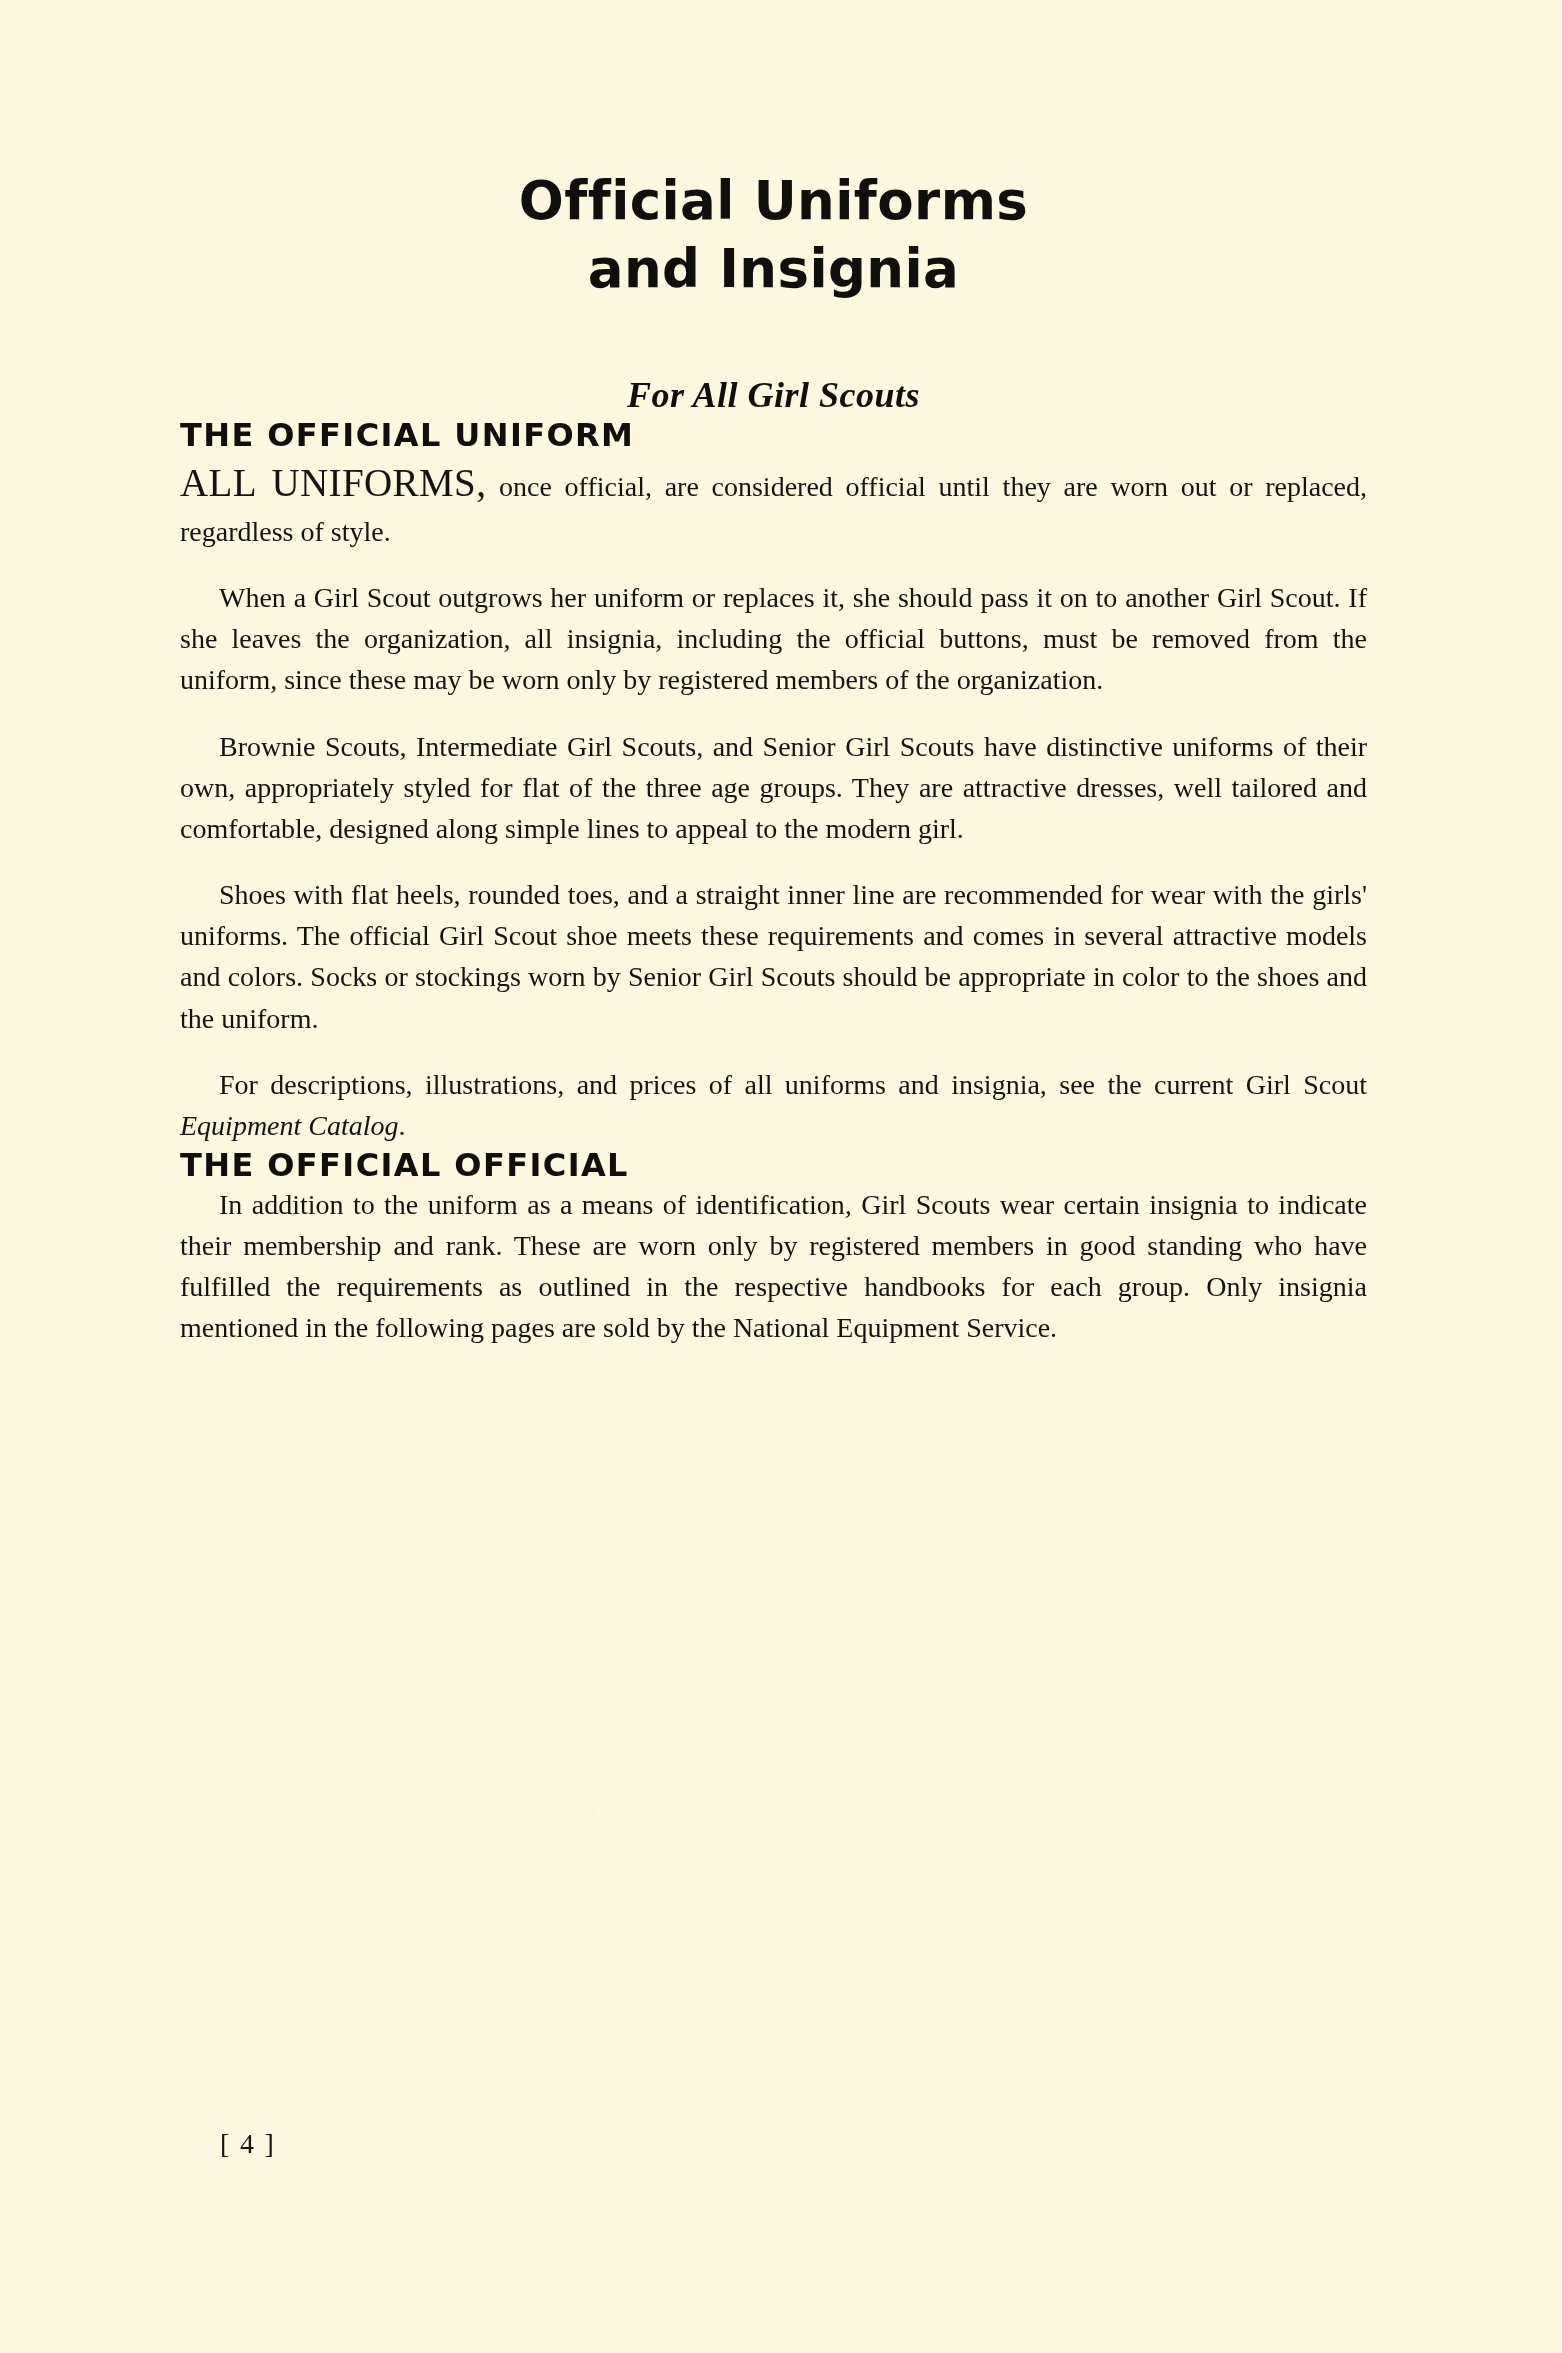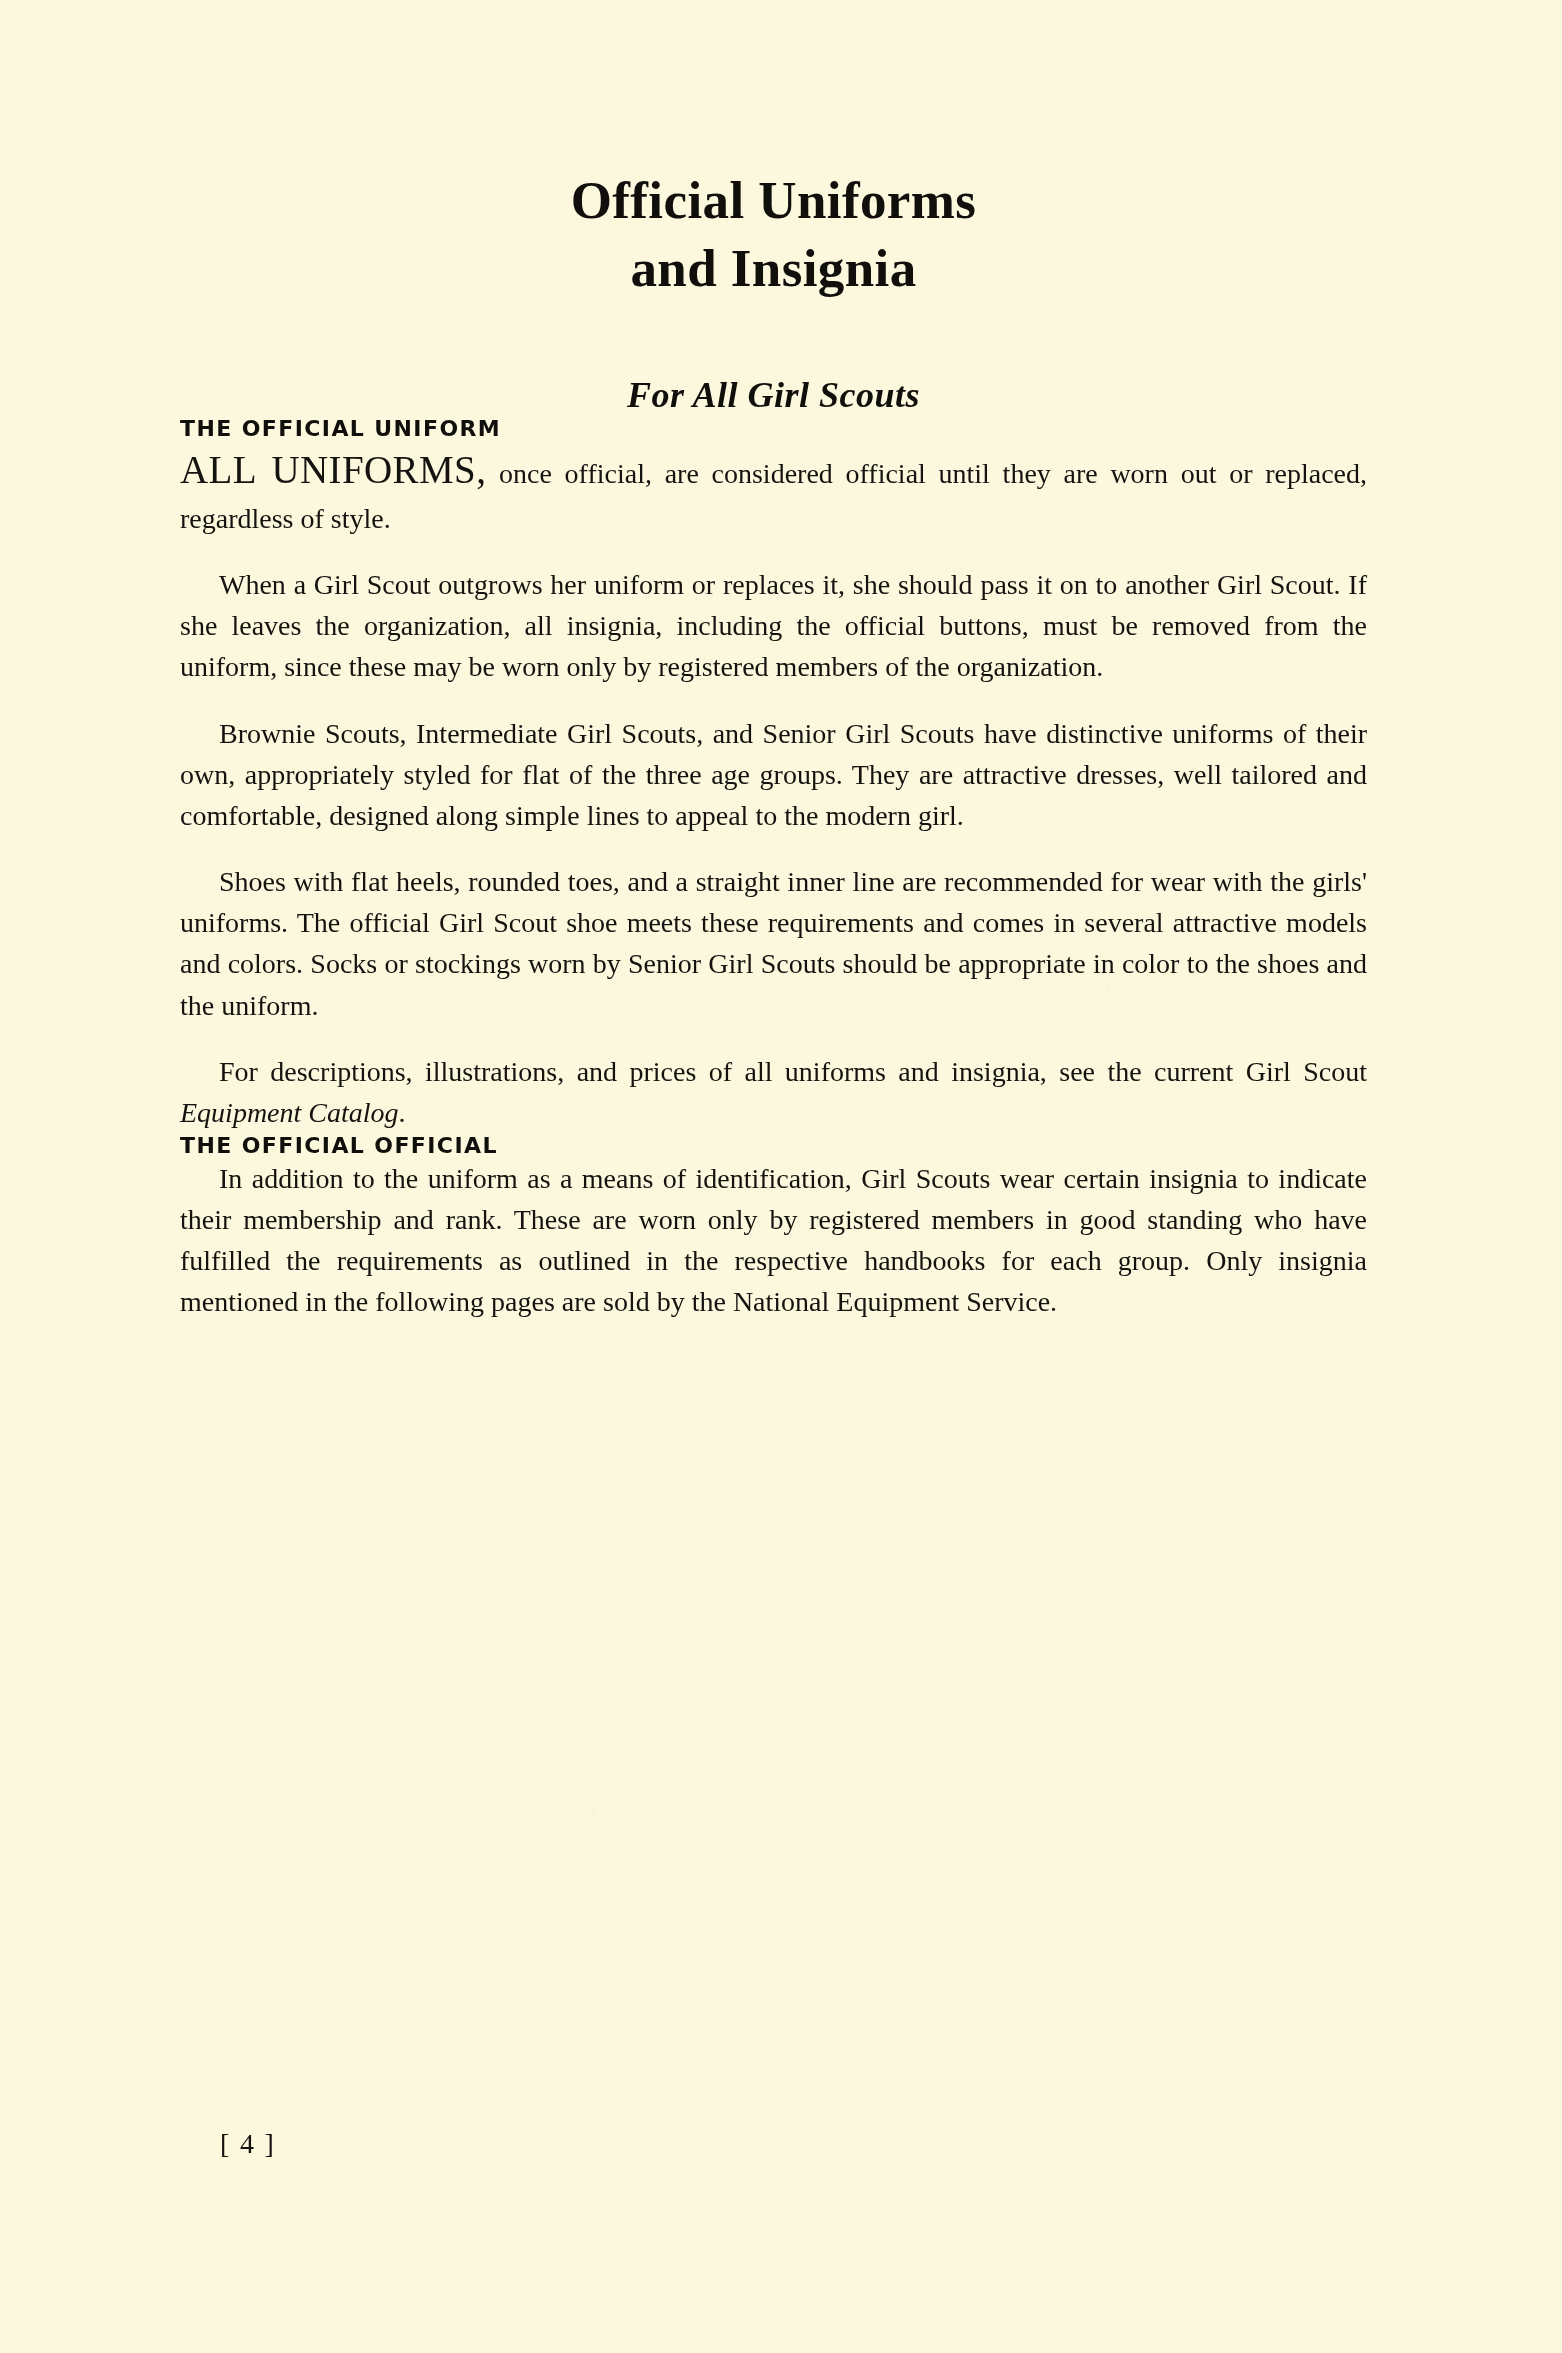--- a/index.html
+++ b/index.html
@@ -39,36 +39,35 @@
     font-weight: bold;
     font-size: 53px;
     line-height: 1.28;
     letter-spacing: 0.4px;
     text-align: center;
     margin: 0;
     color: #100f0c;
   }
   h1.title .line {
     display: block;
-    font-family: Liberation Serif, serif;
   }
   .subtitle {
     font-family: "Liberation Serif", serif;
     font-style: italic;
     font-weight: bold;
     font-size: 36px;
     text-align: center;
     letter-spacing: 0.5px;
     margin-top: 71px;
     color: #100f0c;
   }
   h2.section {
     font-family: "DejaVu Sans", sans-serif;
     font-weight: bold;
-    font-size: 22px;
+    font-size: 32px;
     letter-spacing: 1.4px;
     margin: 0;
     color: #100f0c;
   }
   .sec1 { margin-top: 113px; }
   .sec2 { margin-top: 84px; }
   p.body {
     font-size: 28px;
     line-height: 1.47;
     text-align: justify;

